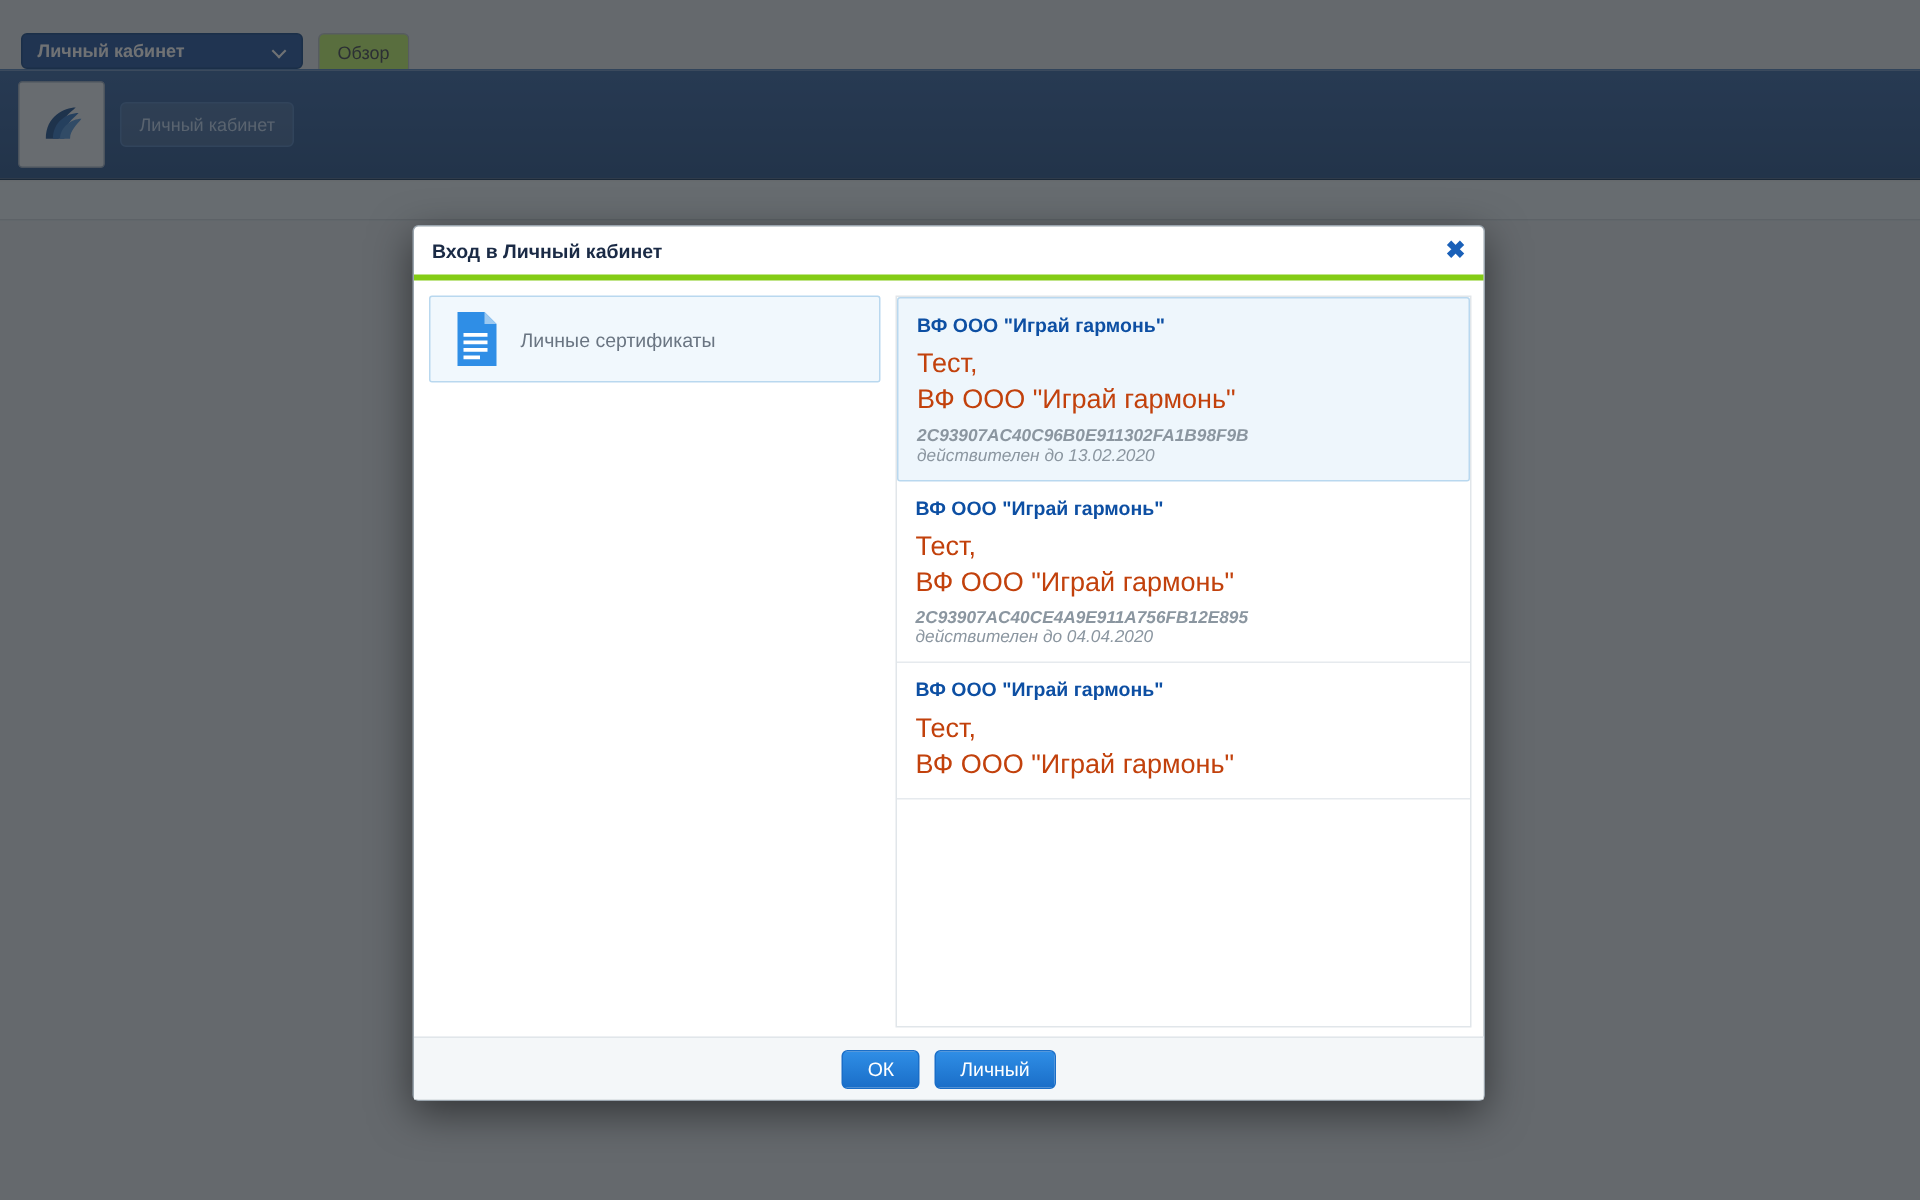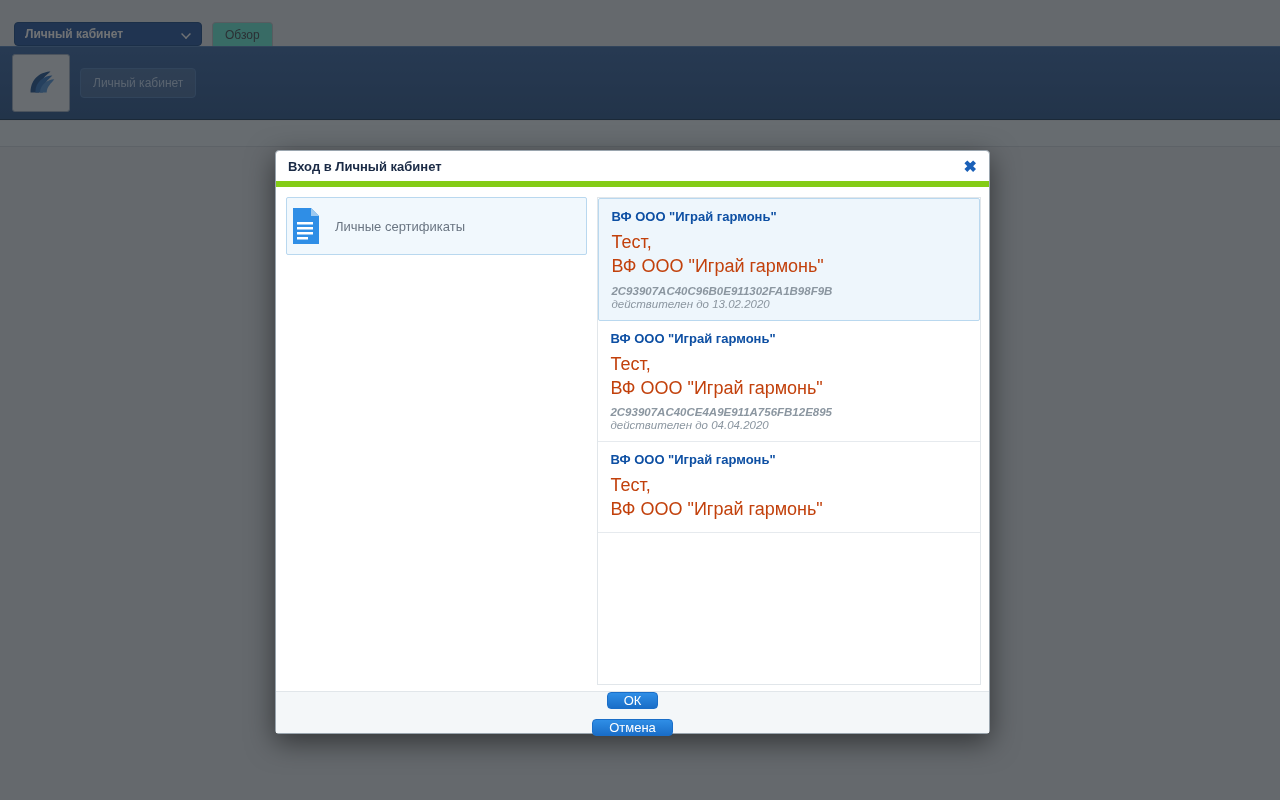--- a/index.html
+++ b/index.html
@@ -10,21 +10,21 @@
   .topbar { height: 44px; background: transparent; position: relative; }
   .dropdown-nav {
     position: absolute; left: 14px; top: 22px; width: 188px; height: 24px;
     background: #1b4f9b; color: #fff; border: 1px solid #0d3f80; border-radius: 4px;
     display: flex; align-items: center; padding: 0 8px 0 10px; font-size: 12px; font-weight: 600;
     justify-content: space-between;
   }
   .dropdown-nav .chev { width: 10px; height: 10px; border-left: 2px solid #fff; border-bottom: 2px solid #fff; transform: rotate(-45deg) scale(0.7); margin-right: 2px;}
   .tab-overview {
     position: absolute; left: 212px; top: 22px; height: 24px; padding: 0 12px;
-    background: #5eead4; border: 1px solid #b8c1c7; border-bottom: none;
+    background: #bef264; border: 1px solid #b8c1c7; border-bottom: none;
     border-radius: 4px 4px 0 0; display:flex; align-items:center; color: #3a4148; font-size: 12px;
   }
 
   
   .header-band {
     position: absolute; top: 46px; left: 0; right: 0; height: 74px;
     background: linear-gradient(#2f5f9f, #214d86);
     border-top: 1px solid #4c7bb8; border-bottom: 1px solid #0d2e55;
     display: flex; align-items: center; padding-left: 12px; gap: 10px;
   }
@@ -43,46 +43,46 @@
   
   .dim { position:absolute; inset:0; background: rgba(35,38,42,0.65); }
 
   
   .dialog {
     position:absolute; left: 275px; top: 150px; width: 715px; height: 584px;
     background: #fff; border: 1px solid #9aa5ae; border-radius: 4px;
     box-shadow: 0 8px 28px rgba(0,0,0,0.5);
     display: flex; flex-direction: column;
   }
-  .dlg-header { height: 36px; border-bottom: 6px solid #84cc16;
+  .dlg-header { height: 36px; border-bottom: 4px solid #84cc16;
     display:flex; align-items:center; justify-content:space-between; padding: 0 12px;}
   .dlg-header .ttl { font-weight: 700; color: #1a2a45; font-size: 13px; }
   .dlg-header .close { color: #1a60b8; font-size: 16px; font-weight: 700; cursor: pointer; }
   .dlg-body { flex: 1; display: flex; gap: 10px; padding: 10px 8px 6px 10px; }
   .left-pane { flex: 1 1 44%; }
   .right-pane { flex: 1 1 56%; border: 1px solid #e1e6ea; overflow-y: auto; position: relative;}
   .category-item {
     border: 1px solid #b9d8ef; background: #f1f8fd; border-radius: 2px;
-    height: 58px; display: flex; align-items: center; gap: 12px; padding: 0 2px;
+    height: 58px; display: flex; align-items: center; gap: 12px; padding: 0 14px;
     color: #6a7582; font-size: 13px;
   }
   .doc-icon { display:flex; }
   .cert-item { border-bottom: 1px solid #e6eaee; padding: 10px 12px 10px 12px; }
   .cert-item.selected { background: #eef6fc; border: 1px solid #b9d8ef; border-radius: 2px; margin: 0 0 0 0; }
   .cert-title { color: #0d4fa3; font-weight: 700; font-size: 13px; margin-bottom: 6px; }
   .cert-line { color: #c2410c; font-size: 18px; line-height: 1.35; }
   .cert-hash { color: #8b96a0; font-size: 11.5px; font-style: italic; margin-top: 6px; font-weight: bold; }
   .cert-valid { color: #8b96a0; font-size: 11.5px; font-style: italic; margin-top: 1px; }
 
   .right-pane::-webkit-scrollbar { width: 11px; }
   .right-pane::-webkit-scrollbar-track { background: #eceff2; }
   .right-pane::-webkit-scrollbar-thumb { background: #c2c9cf; border-radius: 3px; }
 
   .dlg-footer { height: 42px; border-top: 1px solid #e1e6ea; background: #f4f7f9;
-    display:flex; align-items:center; justify-content:flex-start; gap: 10px; padding: 0 10px; flex-direction: column;}
+    display:flex; align-items:center; justify-content:center; gap: 10px; padding: 0 10px;}
   .btn { height: 26px; padding: 0 16px; border-radius: 4px; font-size: 13px;
     border: 1px solid #1a6ec8; background: linear-gradient(#2f8ee6, #1a6ec8); color: #fff;
     display:flex; align-items:center; cursor:pointer;}
 </style>
 </head>
 <body>
 
 <div class="topbar">
   <div class="dropdown-nav">
     <span>Личный кабинет</span>
@@ -152,16 +152,16 @@
           <div class="cert-line">Тест,</div>
           <div class="cert-line">ВФ ООО "Играй гармонь"</div>
         </div>
       </div>
   </div>
   <div class="dlg-footer">
     <div class="btn">
       <span>ОК</span>
     </div>
     <div class="btn">
-      <span>Отмена</span>
+      <span>Личный</span>
     </div>
   </div>
 </div>
 
 </body></html>

